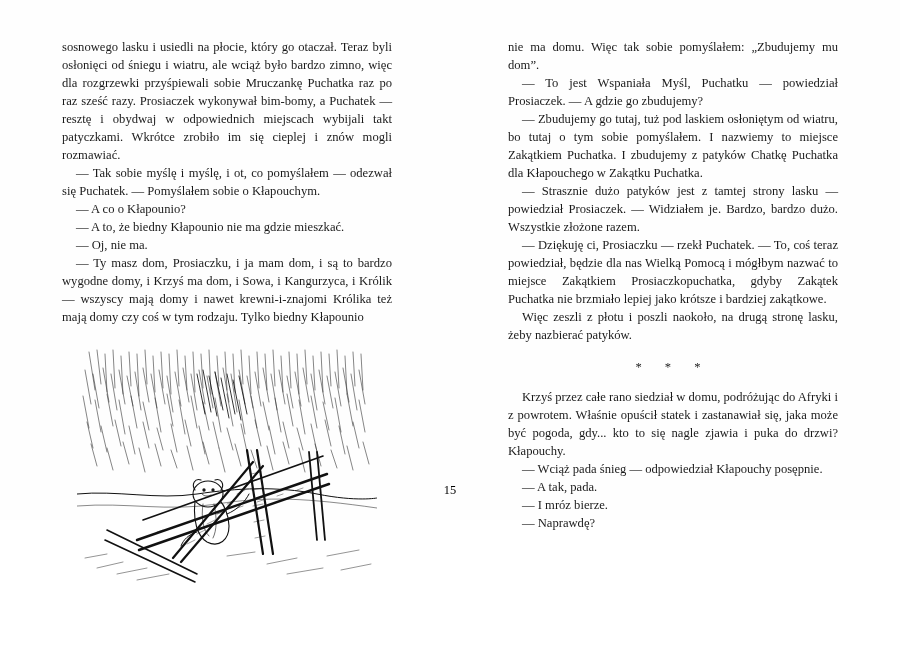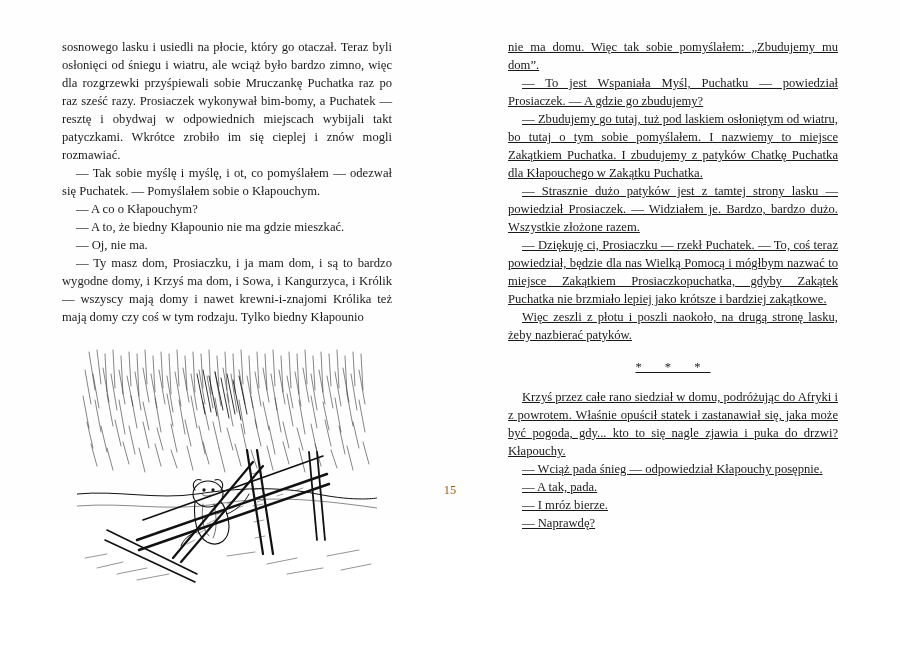--- a/index.html
+++ b/index.html
@@ -30,21 +30,21 @@
     justify-content: space-between;
   }
   .col {
     width: 330px;
     font-size: 12.6px;
     line-height: 1.43;
     text-align: justify;
     hyphens: none;
   }
   .col-left { margin-left: 62px; }
-  .col-right { margin-right: 62px; text-decoration: underline; }
+  .col-right { margin-right: 62px; }
   p {
     margin: 0;
     text-indent: 0;
   }
   p.ind {
     text-indent: 14px;
   }
   .illus-wrap {
     margin-top: 18px;
     width: 100%;
@@ -62,36 +62,36 @@
     margin: 14px 0 12px 0;
     font-size: 12.6px;
   }
   .folio {
     position: absolute;
     bottom: 22px;
     left: 0;
     width: 900px;
     text-align: center;
     font-size: 12.4px;
-    color: #a16207;
+    color: #000000;
   }
   
   .col-right p:first-child { margin-top: 0; }
 </style>
 </head>
 <body>
 
 <div class="page">
 
   <div class="columns">
 
     <div class="col col-left">
       <p>sosnowego lasku i usiedli na płocie, który go otaczał. Teraz byli osłonięci od śniegu i wiatru, ale wciąż było bardzo zimno, więc dla rozgrzewki przyśpiewali sobie Mruczankę Puchatka raz po raz sześć razy. Prosiaczek wykonywał bim-bomy, a Puchatek — resztę i obydwaj w odpowiednich miejscach wybijali takt patyczkami. Wkrótce zrobiło im się cieplej i znów mogli rozmawiać.</p>
       <p class="ind">— Tak sobie myślę i myślę, i ot, co pomyślałem — odezwał się Puchatek. — Pomyślałem sobie o Kłapouchym.</p>
-      <p class="ind">— A co o Kłapouchym?</p>
+      <p class="ind">— A co o Kłapounio?</p>
       <p class="ind">— A to, że biedny Kłapounio nie ma gdzie mieszkać.</p>
       <p class="ind">— Oj, nie ma.</p>
       <p class="ind">— Ty masz dom, Prosiaczku, i ja mam dom, i są to bardzo wygodne domy, i Krzyś ma dom, i Sowa, i Kangurzyca, i Królik — wszyscy mają domy i nawet krewni-i-znajomi Królika też mają domy czy coś w tym rodzaju. Tylko biedny Kłapounio</p>
 
       <div class="illus-wrap">
         <svg class="illus" viewBox="0 0 300 240" xmlns="http://www.w3.org/2000/svg">
           <g stroke="#111" fill="none" stroke-width="0.8" stroke-linecap="round">
 
             <g stroke-width="0.6" opacity="0.85">
               <path d="M12 8 L18 46 M20 6 L24 40 M28 10 L30 48 M36 6 L38 44 M44 12 L46 50 M52 8 L54 42 M60 10 L62 52 M68 6 L70 40 M76 12 L78 48 M84 8 L86 44 M92 10 L94 50 M100 6 L102 42 M108 12 L110 46 M116 8 L118 48 M124 10 L126 44 M132 6 L134 50 M140 12 L142 42 M148 8 L150 46 M156 10 L158 48 M164 6 L166 40 M172 12 L174 50 M180 8 L182 44 M188 10 L190 46 M196 6 L198 42 M204 12 L206 48 M212 8 L214 44 M220 10 L222 50 M228 6 L230 40 M236 12 L238 46 M244 8 L246 48 M252 10 L254 42 M260 6 L262 44 M268 12 L270 50 M276 8 L278 42 M284 10 L286 46"></path>

